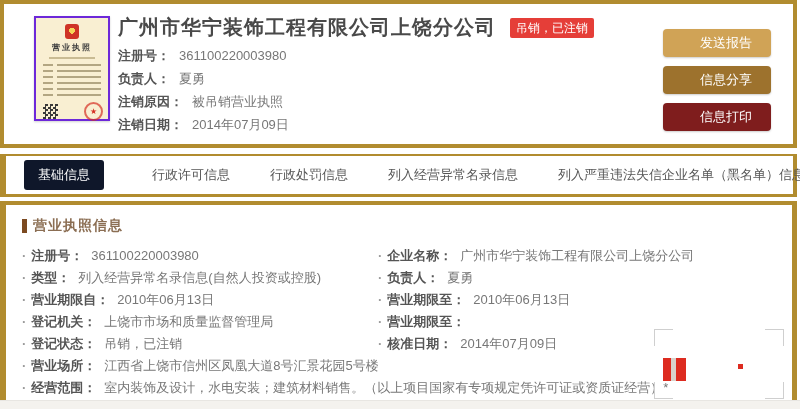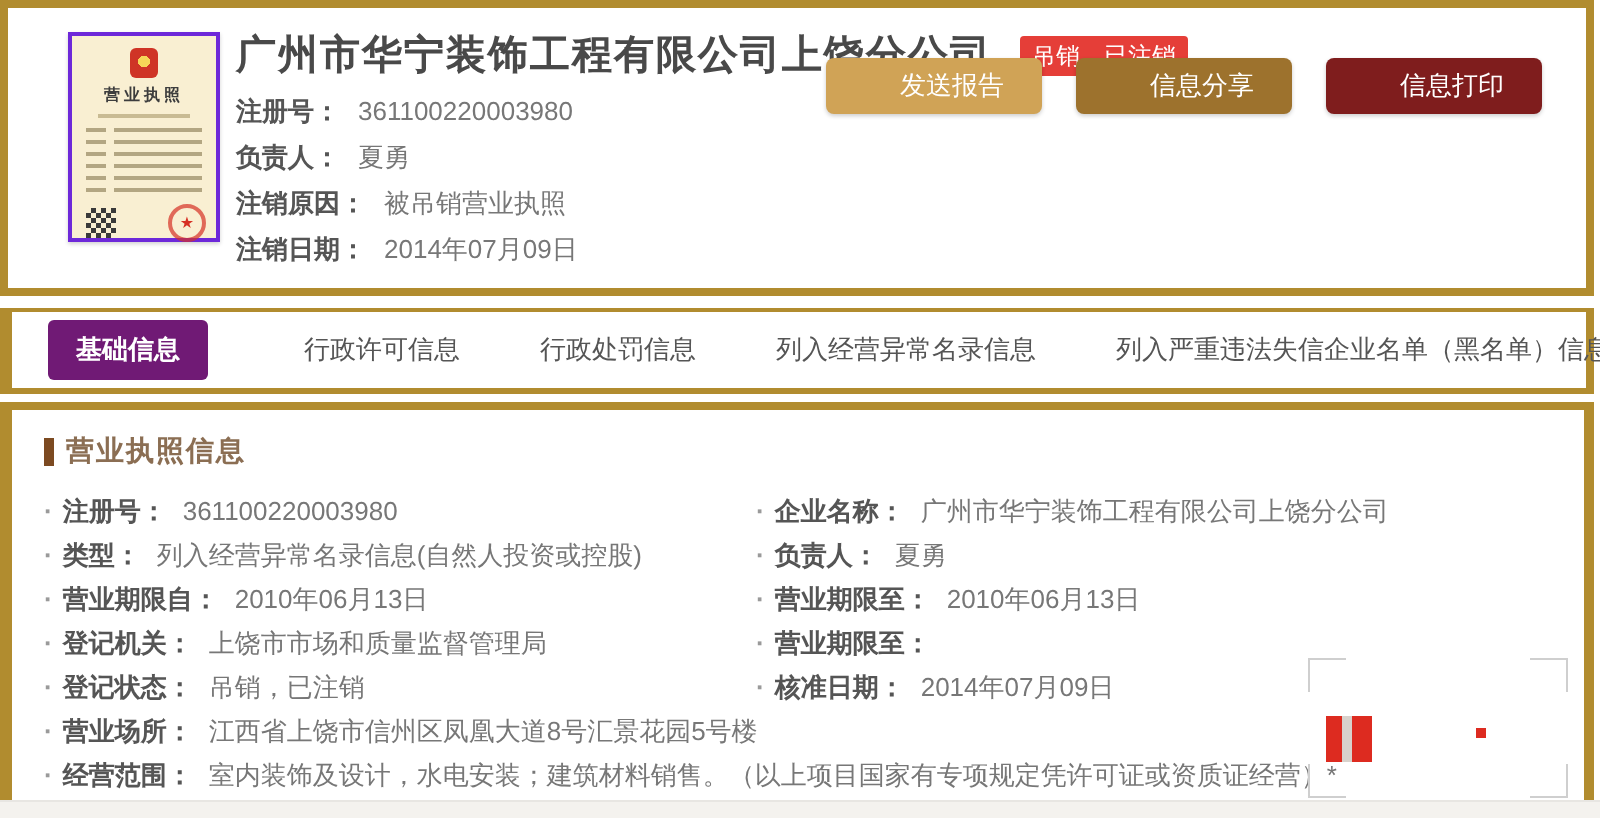--- a/index.html
+++ b/index.html
@@ -35,32 +35,32 @@
   .seal::after{content:"★";}
   .header-info{position:absolute;left:114px;top:10px;}
   .title-row{display:flex;align-items:center;}
   .company-title{margin:0;font-size:20px;font-weight:bold;color:#494949;letter-spacing:1px;white-space:nowrap;}
   .badge{margin-left:14px;background:#e53e38;color:#fff;font-size:12px;line-height:1;
     padding:4px 6px;border-radius:2px;white-space:nowrap;}
   .hfield{margin-top:7px;font-size:13px;line-height:16px;white-space:nowrap;}
   .hfield:first-of-type{margin-top:10px;}
   .hlabel{font-weight:bold;color:#555;margin-right:9px;}
   .hvalue{color:#777;}
-  .header-buttons{position:absolute;right:22px;top:25px;display:flex;flex-direction:row;gap:17px;}
+  .header-buttons{position:absolute;right:22px;top:25px;display:flex;flex-direction:column;}
   .btn{width:108px;height:28px;margin-bottom:9px;border:none;border-radius:4px;color:#fff;
     font-size:13px;font-family:inherit;text-align:center;padding-left:24px;box-sizing:border-box;
     cursor:pointer;box-shadow:0 1px 2px rgba(0,0,0,.2);}
   .btn-send{background:#d0a356;}
   .btn-share{background:#9d722d;}
   .btn-print{background:#7f1d1d;}
   
   .tab-panel{margin-top:6px;height:43px;border-width:2px 4px 3px 6px;
     display:flex;align-items:center;padding-left:18px;}
   .tab{font-size:13px;color:#555;cursor:pointer;white-space:nowrap;}
-  .tab.active{background:#701a75;color:#fff;padding:6px 14px;border-radius:3px;margin-right:8px;font-weight:bold;}
+  .tab.active{background:#0f172a;color:#fff;padding:6px 14px;border-radius:3px;margin-right:8px;}
   .tab-divider{width:1px;height:14px;background:#ddd;margin:0 20px;}
   
   .content-panel{margin-top:4px;height:199px;border-width:4px 5px 0 6px;
     position:relative;padding:10px 0 0 16px;}
   .section-title{display:flex;align-items:center;margin:2px 0 10px 0;}
   .sbullet{width:5px;height:14px;background:#7c4a21;margin-right:6px;}
   .stitle-text{font-size:14px;font-weight:bold;color:#8b6e53;letter-spacing:1px;}
   .fields{display:flex;}
   .col-left{width:356px;flex:none;}
   .col-right{flex:1;}

